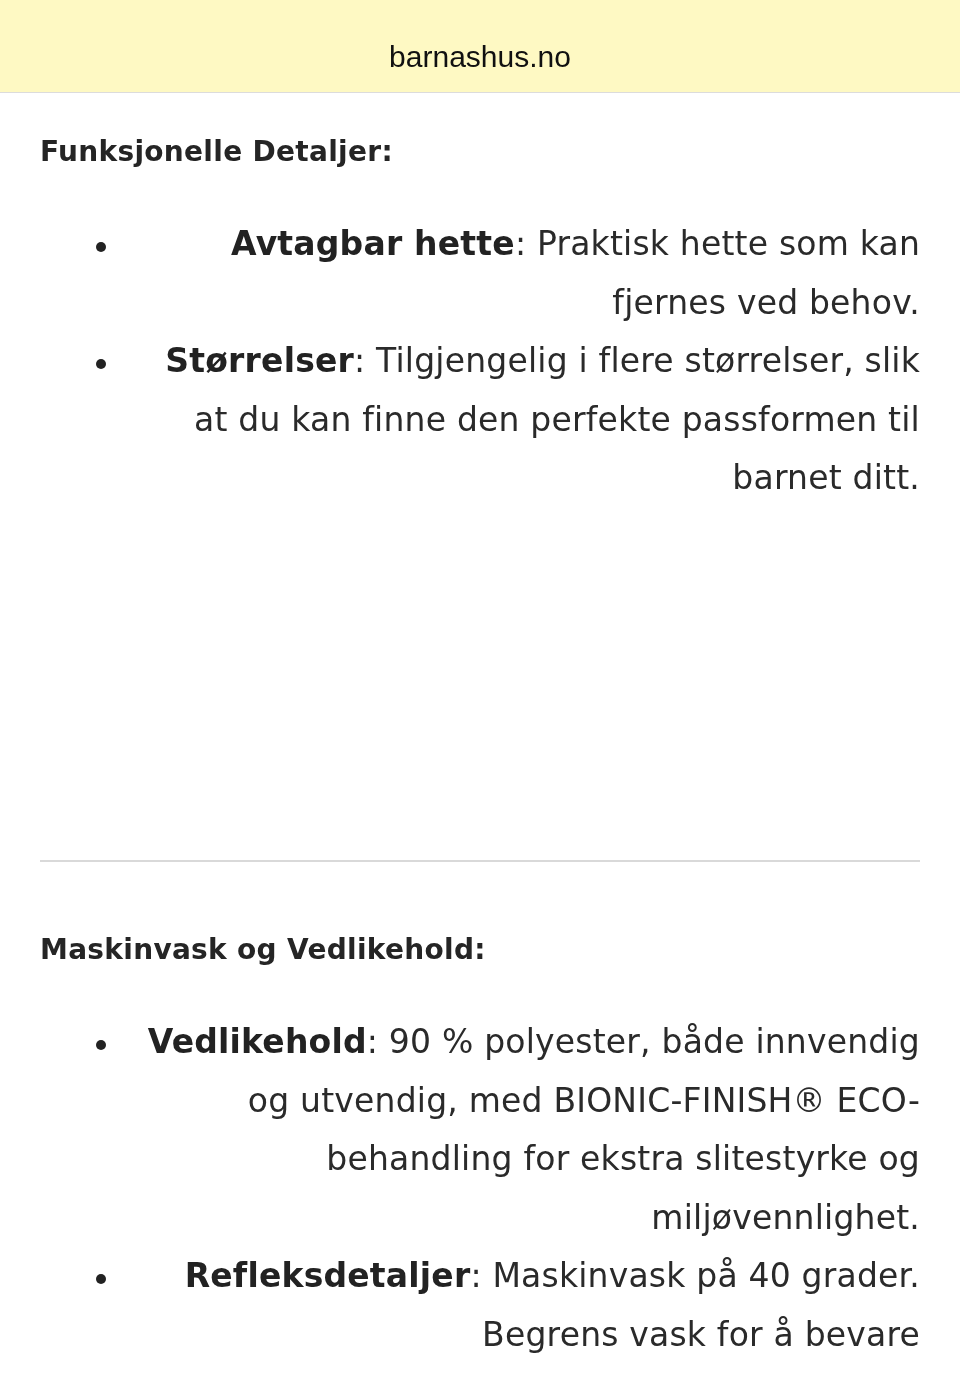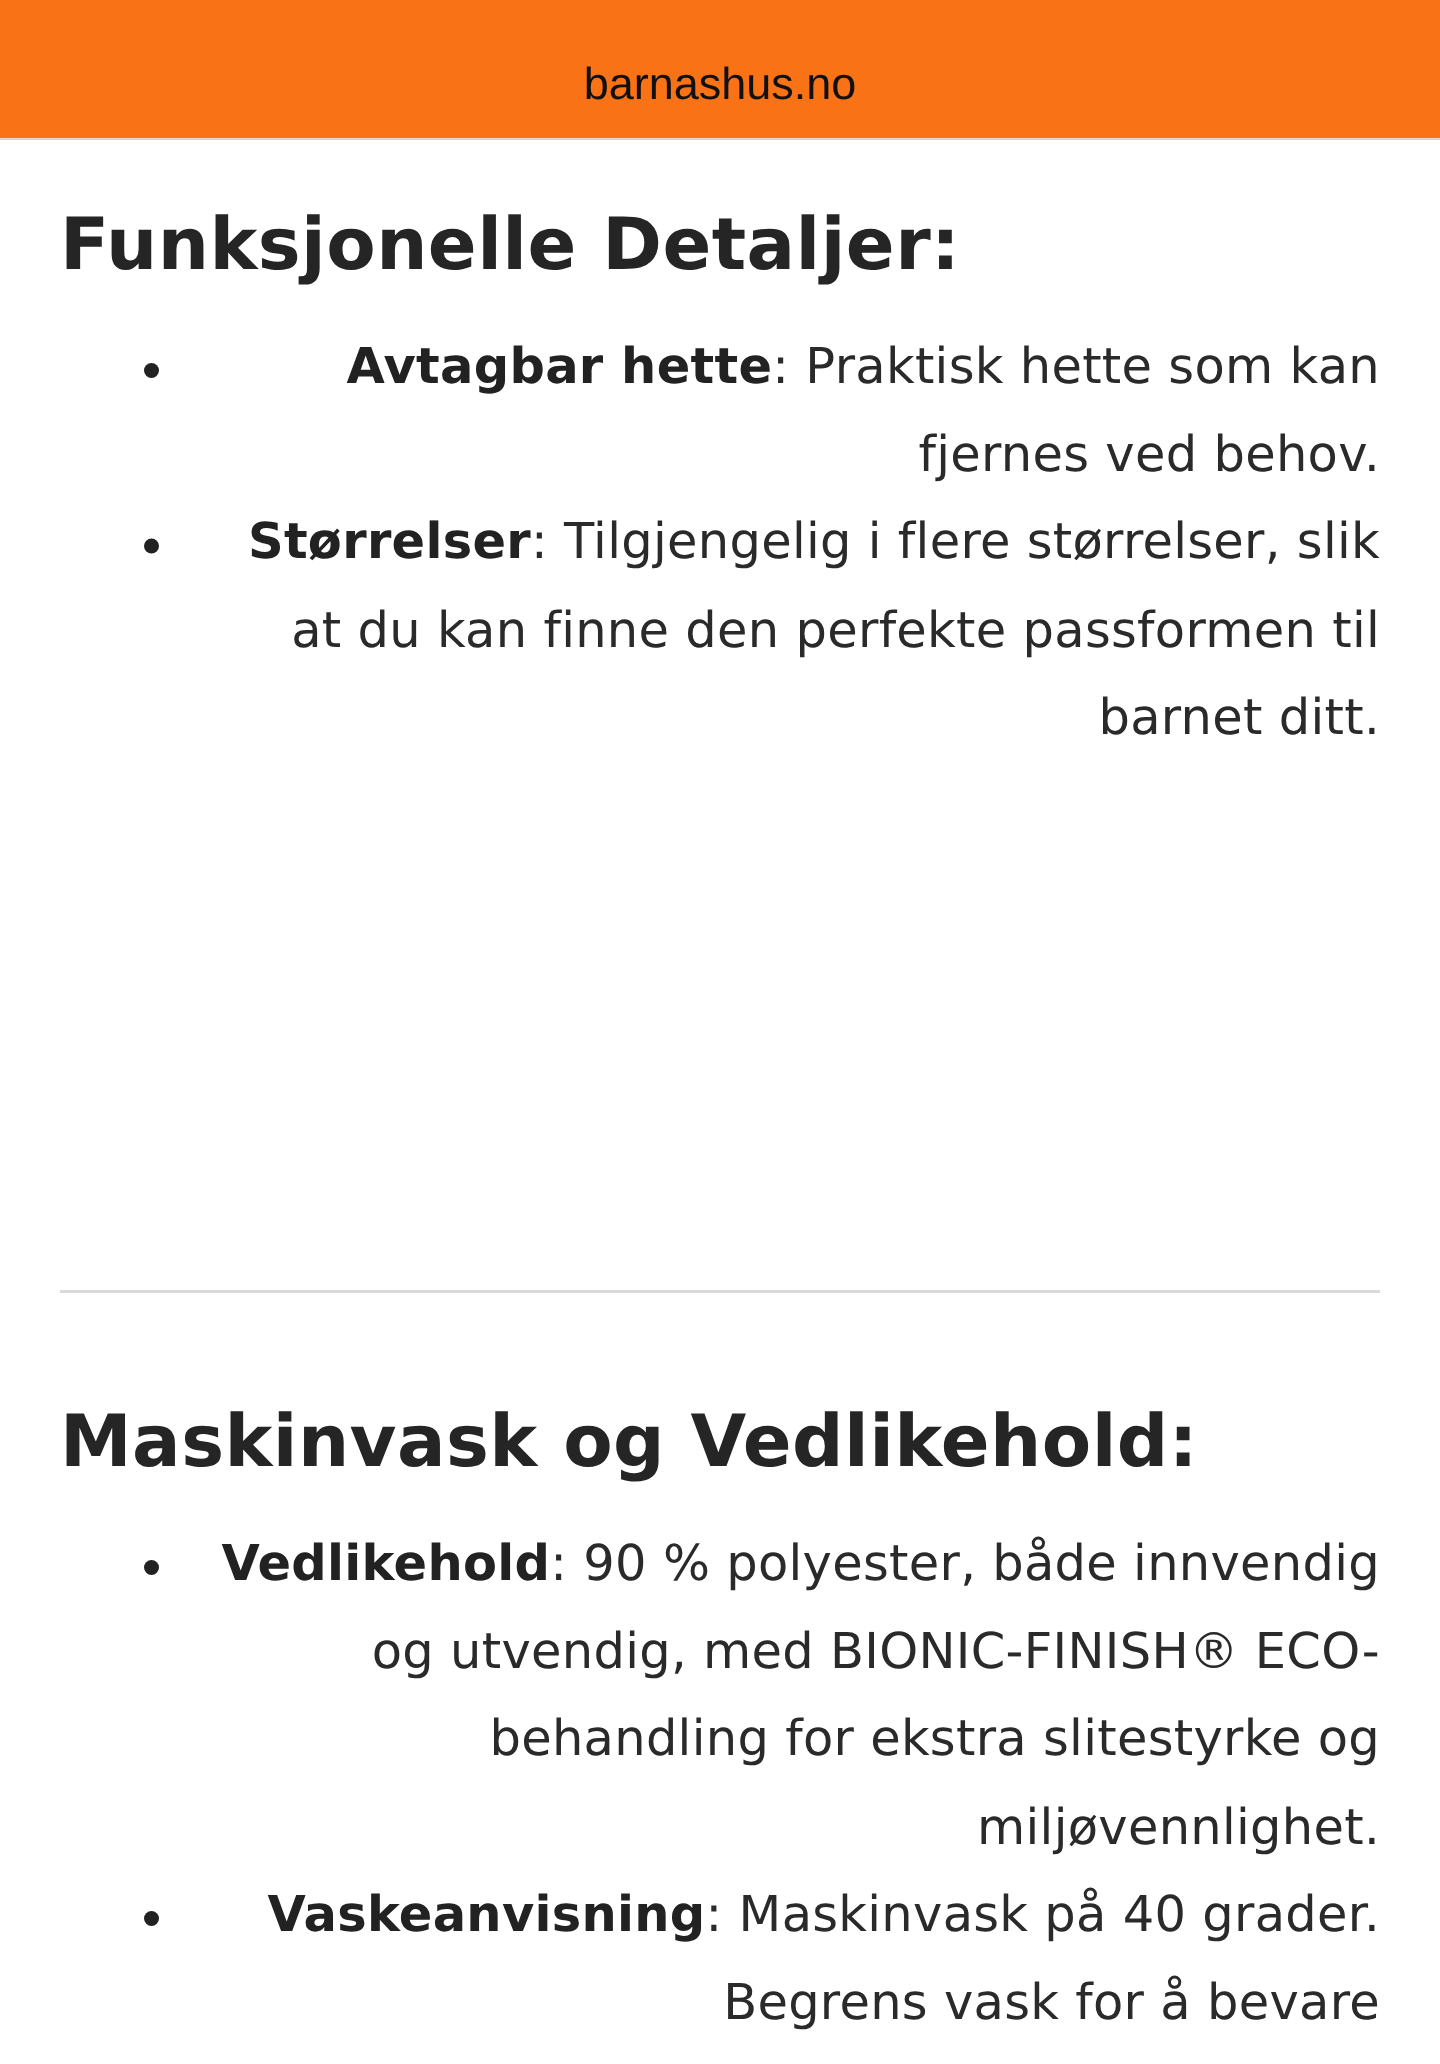--- a/index.html
+++ b/index.html
@@ -1,23 +1,23 @@
 <!DOCTYPE html>
 <html><head>
 <meta charset="utf-8">
 <style>
   html, body { margin: 0; padding: 0; background: #ffffff; }
   body { width: 960px; height: 1376px; overflow: hidden; position: relative;
          font-family: "DejaVu Sans", sans-serif; color: #222222; }
   .topbar { position: absolute; left: 0; top: 0; width: 960px; height: 92px;
-            border-bottom: 1px solid #dcdcdc; background: #f97316; }
+            border-bottom: 1px solid #dcdcdc; background: #fef9c3; }
   .url { position: absolute; left: 0; right: 0; top: 40px; text-align: center;
          font-family: "Liberation Sans", sans-serif; font-size: 30px; color: #111111; letter-spacing: 0; }
   .content { position: absolute; left: 40px; top: 93px; width: 880px; }
-  h2 { margin: 0; font-size: 48px; font-weight: bold; color: #252525; letter-spacing: 0.3px; }
+  h2 { margin: 0; font-size: 28px; font-weight: bold; color: #252525; letter-spacing: 0.3px; }
   h2.h1 { position: absolute; top: 42px; left: 0; }
   h2.h2 { position: absolute; top: 840px; left: 0; }
   ul { position: absolute; left: 0; margin: 0; padding: 0 0 0 97px; list-style: none; width: 783px; text-align: right; }
   ul.l1 { top: 122px; }
   ul.l2 { top: 920px; }
   li { position: relative; font-size: 33px; line-height: 58.5px; color: #2a2a2a; letter-spacing: 0.2px; }
   li::before { content: ""; position: absolute; left: -41px; top: 27px; width: 10px; height: 10px;
                border-radius: 50%; background: #222222; }
   li b { font-weight: bold; color: #222222; }
   .divider { position: absolute; left: 0; top: 767px; width: 880px; height: 2px; background: #d9d9d9; }
@@ -34,15 +34,15 @@
   <ul class="l1">
     <li><b>Avtagbar hette</b><span>: Praktisk hette som kan fjernes ved behov.</span></li>
     <li><b>Størrelser</b><span>: Tilgjengelig i flere størrelser, slik at du kan finne den perfekte passformen til barnet ditt.</span></li>
   </ul>
 
   <div class="divider"></div>
 
   <h2 class="h2">Maskinvask og Vedlikehold:</h2>
   <ul class="l2">
     <li><b>Vedlikehold</b><span>: 90 % polyester, både innvendig og utvendig, med BIONIC-FINISH® ECO-behandling for ekstra slitestyrke og miljøvennlighet.</span></li>
-    <li><b>Vaskeanvisning</b><span>: Maskinvask på 40 grader. Begrens vask for å bevare</span></li>
+    <li><b>Refleksdetaljer</b><span>: Maskinvask på 40 grader. Begrens vask for å bevare</span></li>
   </ul>
 </div>
 
 </body></html>

